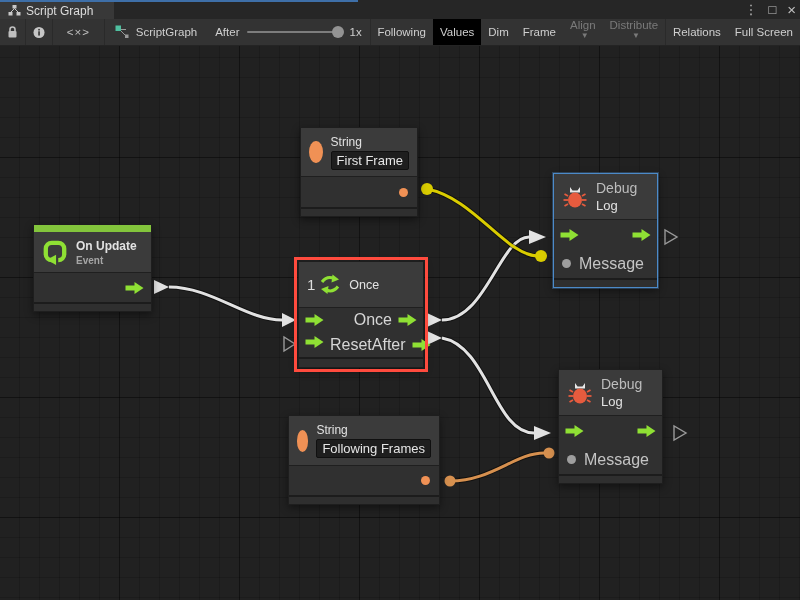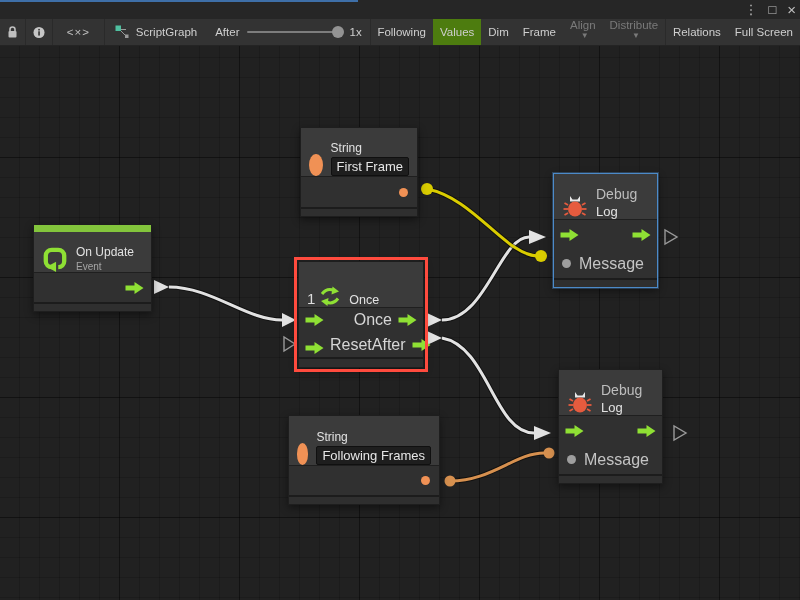--- a/index.html
+++ b/index.html
@@ -17,21 +17,21 @@
   .tab{position:absolute;left:0;top:2px;height:17px;width:114px;background:#383838;
        display:flex;align-items:center;gap:5px;padding:0 8px;cursor:pointer;}
   .tab-label{color:#DDDDDD;font-size:12px;white-space:nowrap;}
   .win-controls{position:absolute;right:4px;top:2px;height:16px;display:flex;align-items:center;gap:11px;color:#BFBFBF;}
   .win-controls span{font-size:13px;line-height:16px;cursor:pointer;}
 
   
   .toolbar{position:absolute;left:0;top:19px;width:800px;height:27px;background:#333333;
            display:flex;align-items:center;font-size:11.5px;color:#CFCFCF;border-bottom:1px solid #242424;}
   .tbtn{height:100%;display:flex;align-items:center;padding:0 7px;cursor:pointer;white-space:nowrap;}
-  .tbtn.active{background:#4d7c0f;}
+  .tbtn.active{background:#000000;}
   .tbtn.disabled{color:#7A7A7A;cursor:default;flex-direction:column;}
   .tb-sep{width:1px;height:100%;background:#2A2A2A;}
   .icon-btn{width:26px;justify-content:center;}
   .code-btn{width:64px;justify-content:center;color:#C0C0C0;letter-spacing:1px;}
   .graph-ref{display:flex;align-items:center;gap:6px;padding:0 10px;}
   .zoom-wrap{display:flex;align-items:center;gap:8px;padding:0 8px;}
   .zoom-track{position:relative;width:94px;height:2px;background:#7D7D7D;border-radius:1px;}
   .zoom-handle{position:absolute;right:-3px;top:-5px;width:12px;height:12px;border-radius:50%;background:#939393;cursor:pointer;}
   .drop-arrow{font-size:8px;margin-left:4px;}
 
@@ -43,40 +43,49 @@
       linear-gradient(to right, rgba(0,0,0,.16) 1px, transparent 1px),
       linear-gradient(to bottom, rgba(0,0,0,.16) 1px, transparent 1px);
     background-size:120px 120px,120px 120px,20px 20px,20px 20px;
     background-position:119px 111px,119px 111px,19px 11px,19px 11px;}
   .wires{position:absolute;left:0;top:0;width:800px;height:554px;pointer-events:none;}
 
   
   .node{position:absolute;background:#303030;border:1px solid #1E1E1E;box-shadow:0 3px 8px rgba(0,0,0,.45);cursor:pointer;}
   .node.red-selected{outline:3px solid var(--selection-red);outline-offset:1px;}
   .node.blue-selected{border:1px solid var(--selection-blue);box-shadow:0 0 0 1px rgba(76,138,200,.35),0 3px 8px rgba(0,0,0,.45);}
-  .n-header{background:#3B3B3B;border-bottom:1px solid #1F1F1F;display:flex;align-items:flex-end;gap:8px;padding:0 8px;}
+  .n-header{background:#3B3B3B;border-bottom:1px solid #1F1F1F;display:flex;align-items:center;gap:8px;padding:0 8px;}
   .n-title{color:#E2E2E2;font-size:12px;}
   .n-sub{color:#A6A6A6;font-size:10px;}
   .n-kind{color:#BDBDBD;font-size:14px;}
   .n-row{display:flex;align-items:center;background:#303030;}
   .n-footer{background:#2F2F2F;border-top:2px solid #1C1C1C;}
   .circle-orange{border-radius:50%;background:var(--node-orange);}
   .dot{border-radius:50%;}
   .inline-field{background:#1E1E1E;border:1px solid #101010;border-radius:2px;color:#E6E6E6;
                 font-size:13px;padding:1px 5px;line-height:15px;white-space:nowrap;cursor:text;}
   .port-label{color:#D6D6D6;font-size:16px;}
   .flexcol{display:flex;flex-direction:column;gap:2px;}
 </style>
 </head>
 <body>
 
 <div class="window">
 
   <div class="tabbar">
     <div class="focus-line"></div>
+    <div class="tab">
+      <svg width="13" height="11" viewBox="0 0 13 11">
+        <path d="M6.5 3.5 L3 7 M6.5 3.5 L10 7" stroke="#C8C8C8" stroke-width="1" fill="none"></path>
+        <rect x="4.5" y="0" width="4" height="3.5" fill="#C8C8C8"></rect>
+        <rect x="0.5" y="7" width="4" height="3.5" fill="#C8C8C8"></rect>
+        <rect x="8.5" y="7" width="4" height="3.5" fill="#C8C8C8"></rect>
+      </svg>
+      <span class="tab-label">Script Graph</span>
+    </div>
     <div class="win-controls">
       <span>⋮</span>
       <span>□</span>
       <span style="font-size:15px;">×</span>
     </div>
   </div>
 
   <div class="toolbar">
     <div class="tbtn icon-btn">
       <svg width="11" height="13" viewBox="0 0 11 13">
@@ -181,21 +190,21 @@
           <span class="n-title">String</span>
           <span class="inline-field">First Frame</span>
         </div>
       </div>
       <div class="n-row" style="height:30px;justify-content:flex-end;padding-right:9px;">
         <div class="dot" style="width:9px;height:9px;background:var(--node-orange);"></div>
       </div>
       <div class="n-footer" style="height:9px;"></div>
     </div>
 
-    <div class="node" style="left:33px;top:178px;width:119px;">
+    <div class="node" style="left:33px;top:178px;width:119px;font-weight:bold;">
       <div style="height:7px;background:var(--event-green);"></div>
       <div class="n-header" style="height:41px;">
         <svg width="26" height="26" viewBox="0 0 24 24">
           <path d="M12 19.5 H9 A5.5 5.5 0 0 1 3.5 14 V9 A5.5 5.5 0 0 1 9 3.5 H15 A5.5 5.5 0 0 1 20.5 9 V14 A5.5 5.5 0 0 1 15 19.5" stroke="var(--accent-green)" stroke-width="4" fill="none"></path>
           <polygon points="13,14.5 13,24 4.5,19.2" fill="var(--accent-green)"></polygon>
         </svg>
         <div class="flexcol">
           <span class="n-title">On Update</span>
           <span class="n-sub">Event</span>
         </div>
@@ -224,21 +233,21 @@
           <path d="M0 3.5 H9 V0 L18 6 L9 12 V8.5 H0 Z" fill="var(--accent-green)"></path>
         </svg>
         <div style="display:flex;align-items:center;gap:6px;">
           <span class="port-label">Once</span>
           <svg width="19" height="12" viewBox="0 0 18 12">
             <path d="M0 3.5 H9 V0 L18 6 L9 12 V8.5 H0 Z" fill="var(--accent-green)"></path>
           </svg>
         </div>
       </div>
       <div class="n-row" style="height:25px;justify-content:space-between;padding:0 6px;">
-        <div style="display:flex;align-items:flex-end;gap:6px;">
+        <div style="display:flex;align-items:flex-start;gap:6px;">
           <svg width="19" height="12" viewBox="0 0 18 12">
             <path d="M0 3.5 H9 V0 L18 6 L9 12 V8.5 H0 Z" fill="var(--accent-green)"></path>
           </svg>
           <span class="port-label">Reset</span>
         </div>
         <div style="display:flex;align-items:center;gap:6px;">
           <span class="port-label">After</span>
           <svg width="19" height="12" viewBox="0 0 18 12">
             <path d="M0 3.5 H9 V0 L18 6 L9 12 V8.5 H0 Z" fill="var(--accent-green)"></path>
           </svg>

